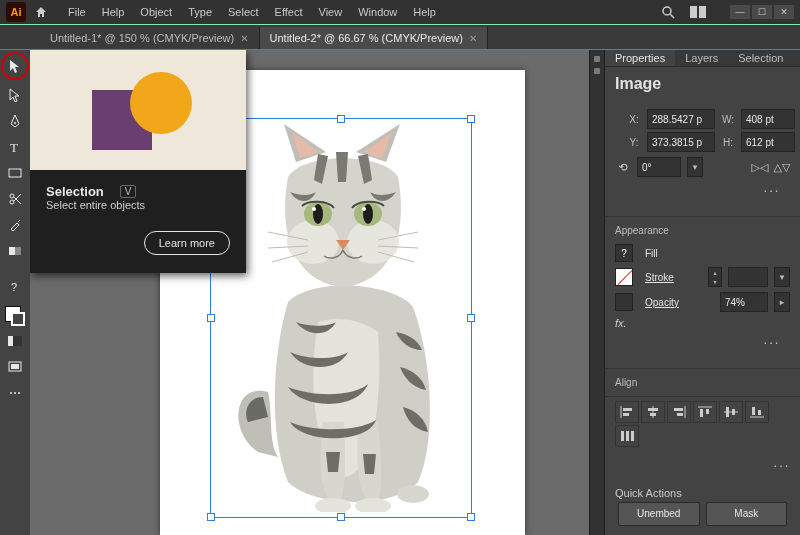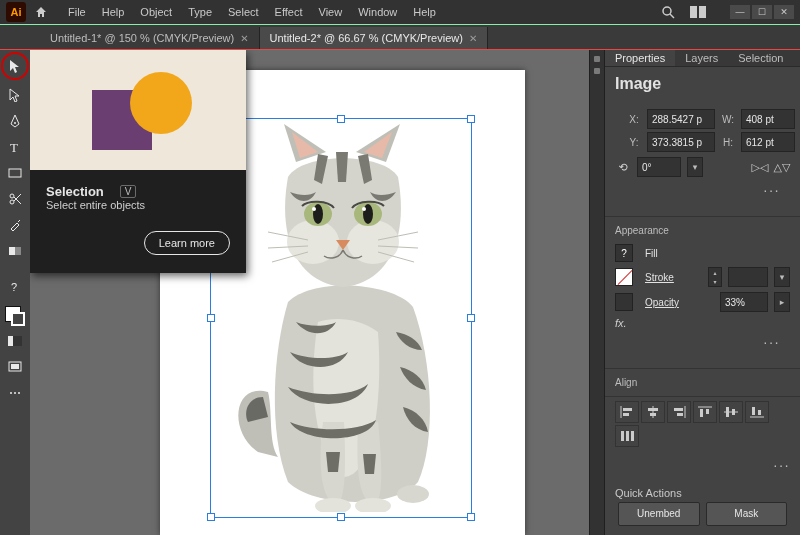--- a/index.html
+++ b/index.html
@@ -373,21 +373,21 @@
         <div class="spin">
             <div>▴</div>
             <div>▾</div>
           </div>
         <div class="field" style="width:30px"></div>
         <div class="chev">▾</div>
       </div>
       <div class="row">
         <div class="swatch2"></div>
         <span class="prop-label">Opacity</span>
-        <div class="field" style="width:38px">33%</div>
+        <div class="field" style="width:38px">74%</div>
         <div class="chev">▸</div>
       </div>
       <div class="row">
         <span style="font-style:italic;color:#cfcfcf">fx.</span>
       </div>
       <div class="dots">···</div>
     </div>
 
     <div class="section" style="padding-bottom:0">
       <div class="sub">Align</div>

